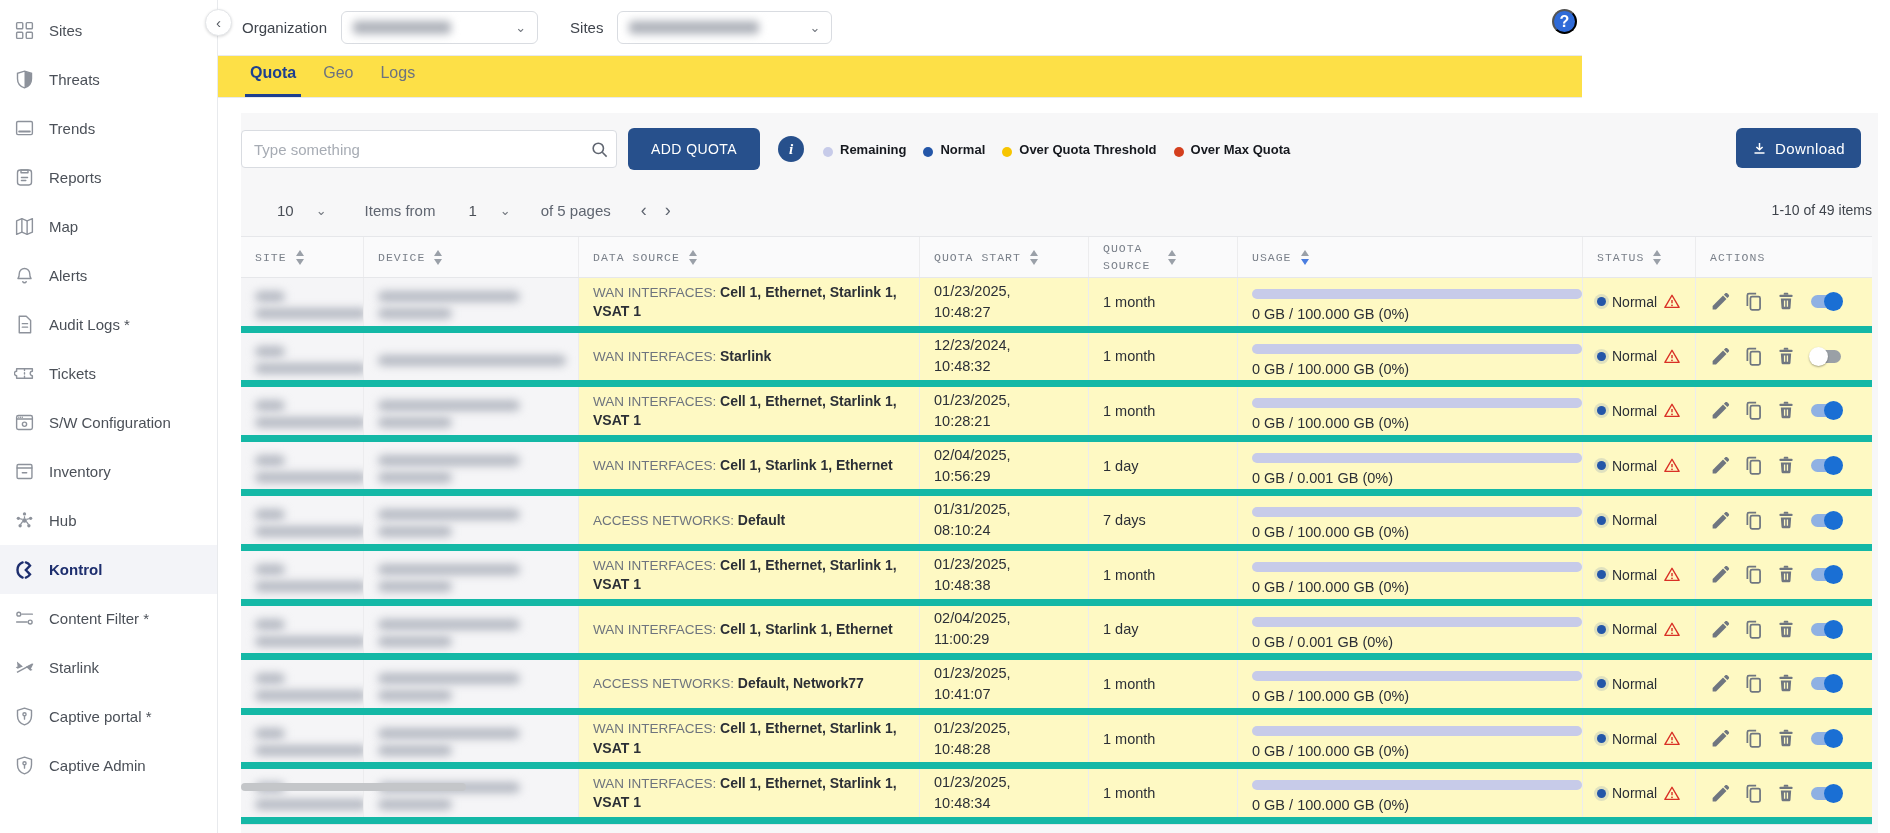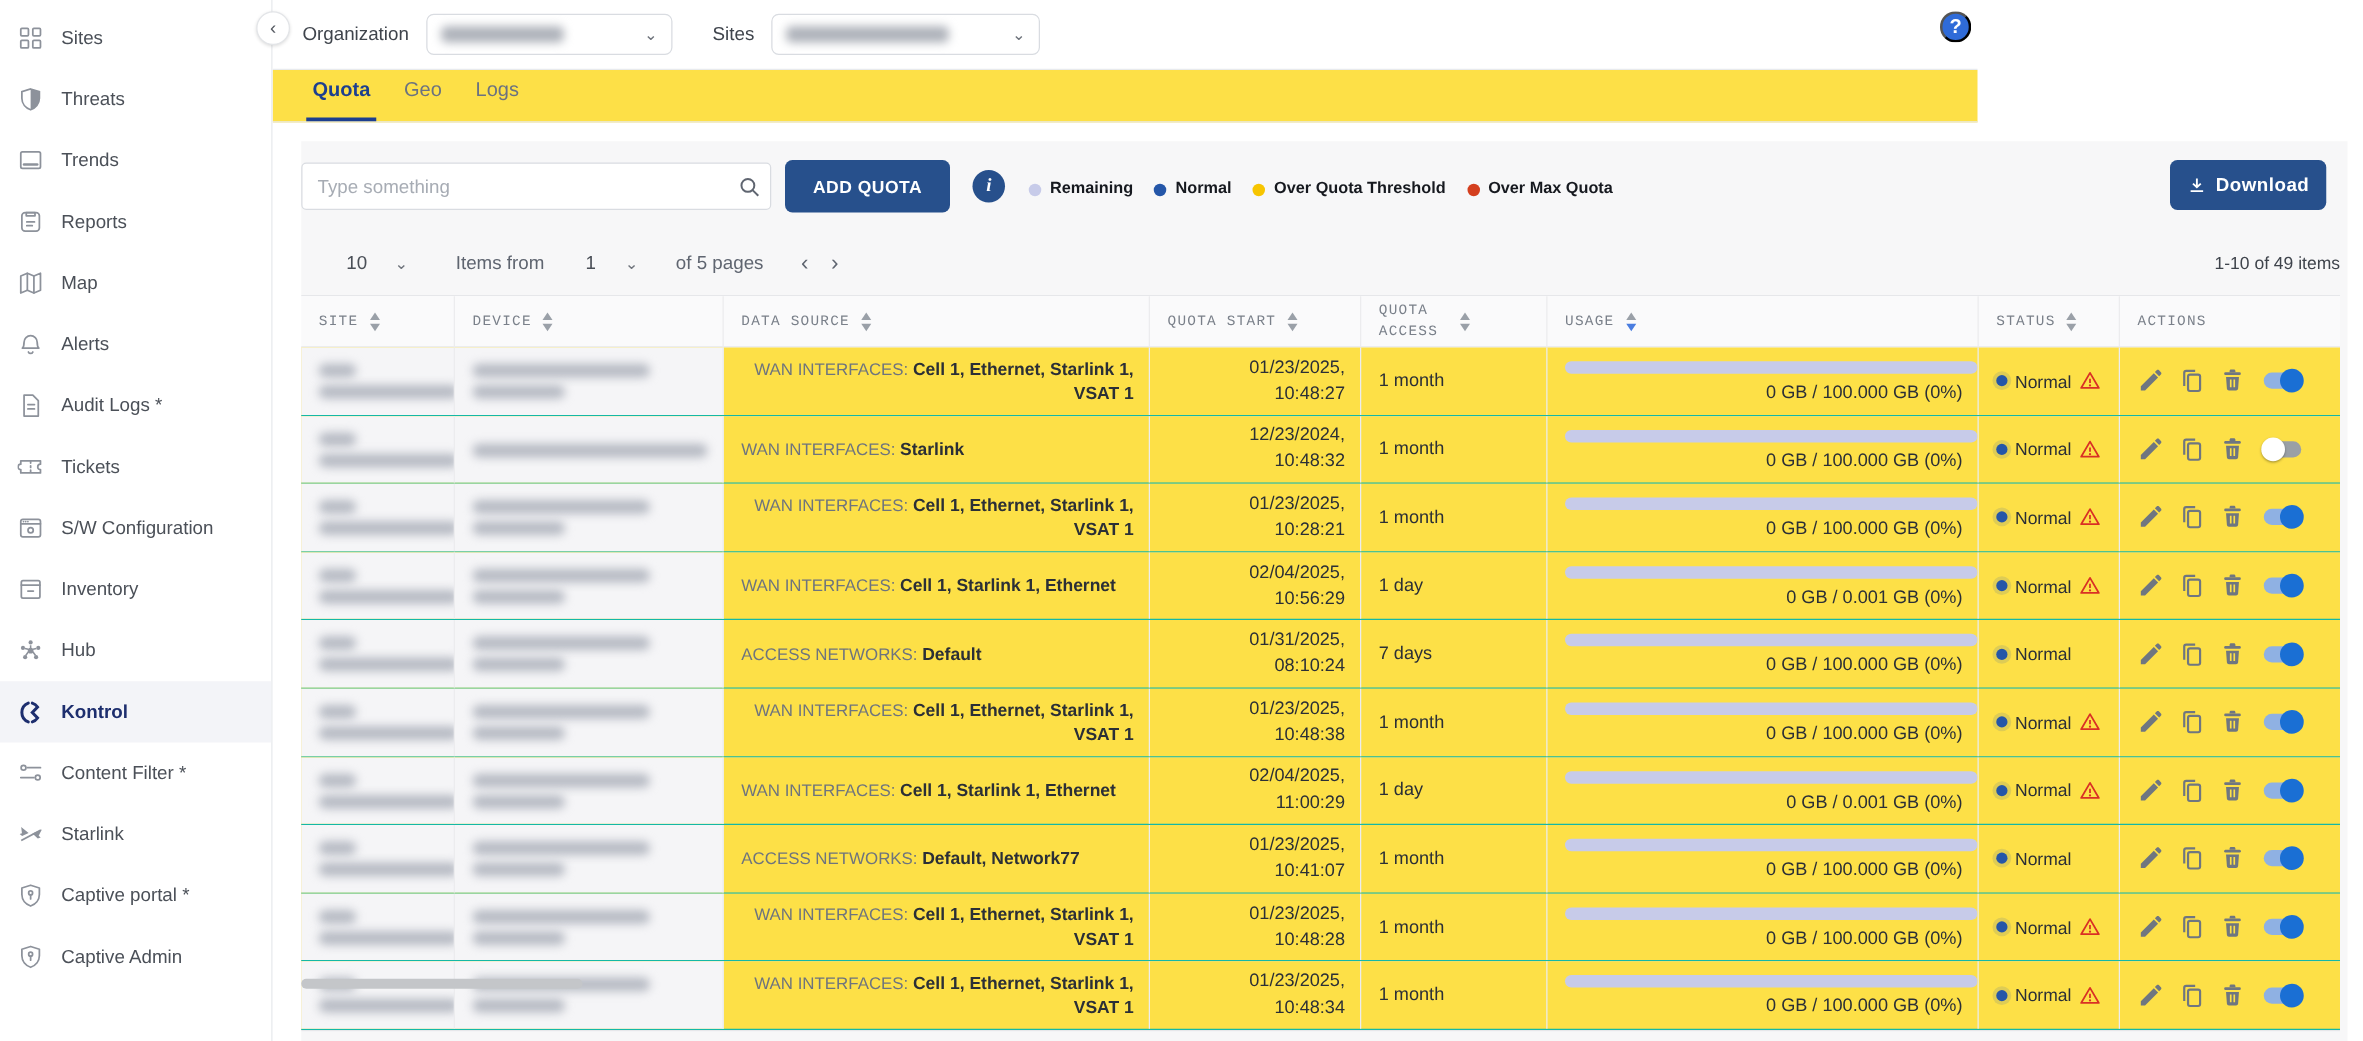--- a/index.html
+++ b/index.html
@@ -47,21 +47,21 @@
     background:#f7f7f8; }
 
   
   #toolbar { position:absolute; left:0; top:17px; width:100%; height:40px; }
   #search-box { position:absolute; left:0; top:0; width:376px; height:38px; background:#fff;
     border:1px solid #d9dce1; border-radius:4px; display:flex; align-items:center; }
   #search-input { border:none; outline:none; flex:1; font-size:15px; color:#333;
     padding:0 12px; background:transparent; font-family:"Liberation Sans",sans-serif; }
   #search-input::placeholder { color:#a7acb4; }
   #search-icon { width:34px; color:#5f6570; display:flex; justify-content:center; }
-  .navy-btn { background:#27508c; color:#fff; font-weight:bold; font-size:14px;
+  .navy-btn { background:#27508c; color:#fff; font-weight:normal; font-size:14px;
     border:none; border-radius:6px; cursor:pointer; letter-spacing:.4px;
     font-family:"Liberation Sans",sans-serif; }
   #add-quota-btn { position:absolute; left:387px; top:-2px; width:132px; height:42px; }
   #info-icon { position:absolute; left:537px; top:6px; width:26px; height:26px; border-radius:50%;
     background:#27508c; color:#fff; font-size:15px; font-weight:bold; font-style:italic;
     display:flex; align-items:center; justify-content:center; font-family:"Liberation Serif",serif; }
   #legend { position:absolute; left:582px; top:0; height:38px; display:flex; align-items:center; gap:17px; }
   .leg-item { display:flex; align-items:flex-end; gap:7px; font-size:13px; font-weight:bold; color:#16191f; }
   .leg-dot { width:10px; height:10px; border-radius:50%; }
   #download-btn { position:absolute; right:17px; top:-2px; width:125px; height:40px;
@@ -86,21 +86,21 @@
     color:#7a808a; border-right:1px solid #ececee; cursor:pointer; }
   .th:last-child { border-right:none; }
   .th .lbl.wrap { width:56px; line-height:1.5; }
   .sorter { display:inline-flex; flex-direction:column; gap:3px; margin-left:9px; }
   .sorter .up { width:0; height:0; border-left:4.5px solid transparent; border-right:4.5px solid transparent;
     border-bottom:6px solid #9aa0a8; }
   .sorter .dn { width:0; height:0; border-left:4.5px solid transparent; border-right:4.5px solid transparent;
     border-top:6px solid #9aa0a8; }
   .sorter .dn.active { border-top-color:#4a7de0; }
 
-  .data-row { height:54.6px; border-bottom:1px solid #14b8a6; background:#fde047;text-align:right; }
+  .data-row { height:54.6px; border-bottom:7px solid #14b8a6; background:#fef9c3; }
   .td { border-right:1px solid #ececee; padding:7px 12px 0 14px; overflow:hidden; }
   .td:last-child { border-right:none; }
   .td.redacted { background:#f5f5f7; }
   .blur-line { background:#b6bac3; height:11px; border-radius:6px; filter:blur(4px); margin-top:6px; }
   .ds-cell { display:flex; align-items:center; padding-top:0; }
   .ds-text { font-size:13.5px; line-height:1.35; color:#6e747e; }
   .ds-text b { color:#2b2f36; font-size:14px; }
   .qs-cell { display:flex; flex-direction:column; justify-content:center; padding-top:0;
     font-size:14.5px; color:#2b2f36; line-height:1.45; }
   .qp-cell { display:flex; align-items:center; padding-top:0; font-size:14.5px; color:#2b2f36; }
@@ -385,21 +385,21 @@
             </span>
           </div>
           <div class="th">
             <span class="lbl">QUOTA START</span>
             <span class="sorter">
               <span class="up"></span>
               <span class="dn"></span>
             </span>
           </div>
           <div class="th">
-            <span class="lbl wrap">QUOTA ACCESS</span>
+            <span class="lbl wrap">QUOTA SOURCE</span>
             <span class="sorter">
               <span class="up"></span>
               <span class="dn"></span>
             </span>
           </div>
           <div class="th">
             <span class="lbl">USAGE</span>
             <span class="sorter">
               <span class="up"></span>
               <span class="dn active"></span>

